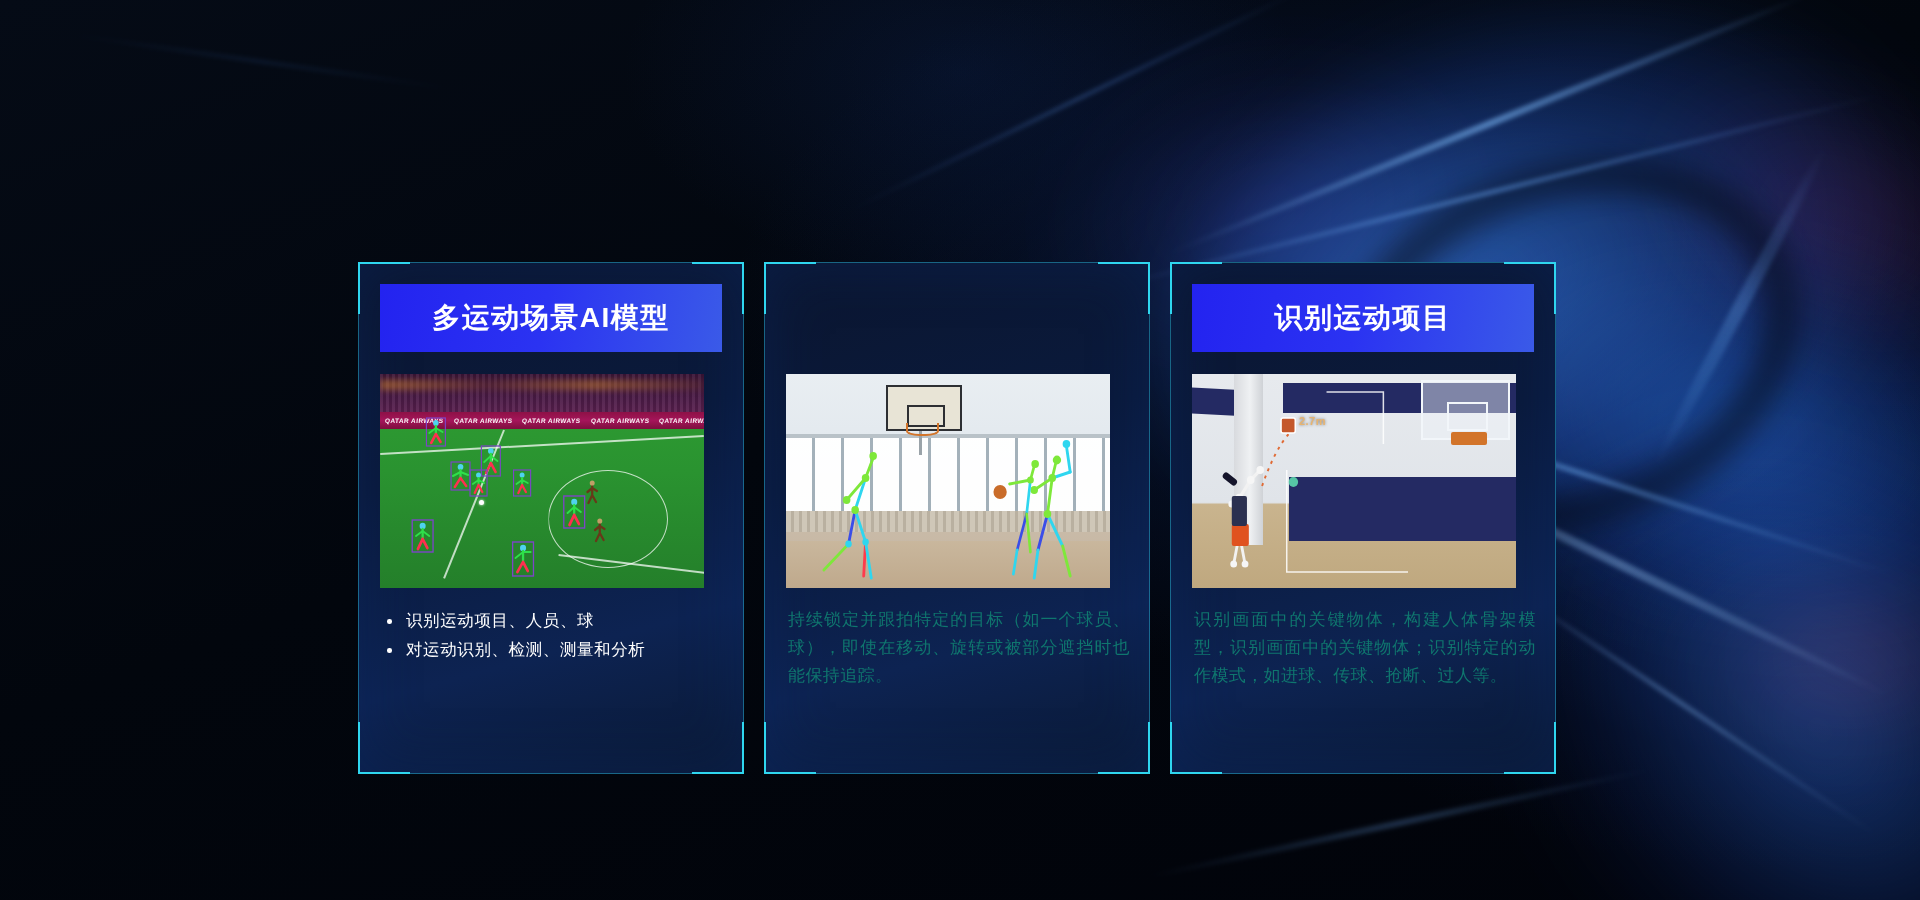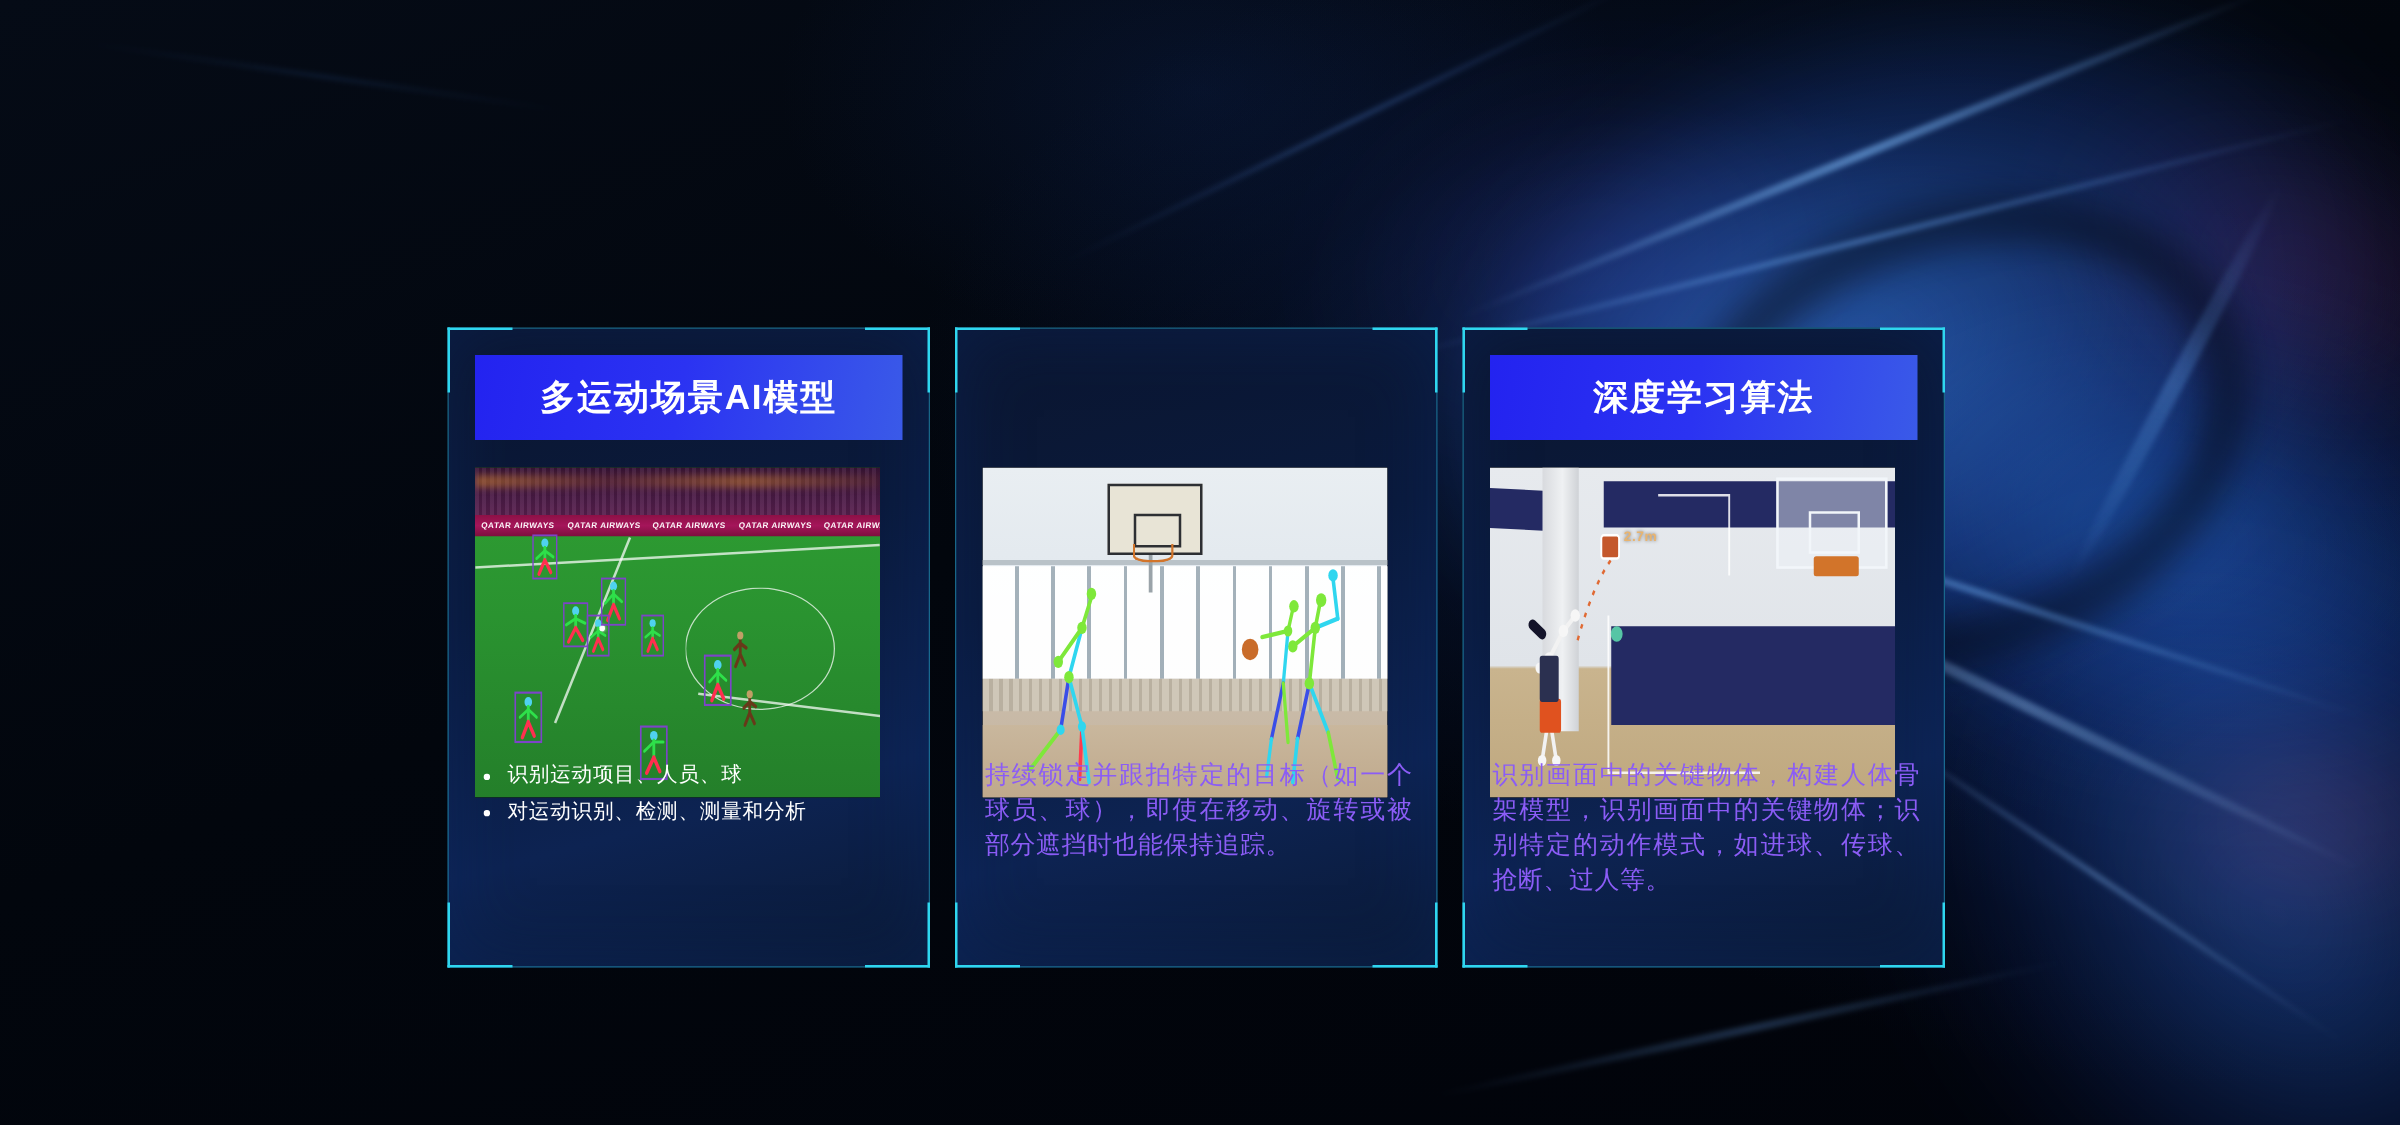--- a/index.html
+++ b/index.html
@@ -106,21 +106,21 @@
     background:linear-gradient(100deg,#2323f0 0%,#2b33f2 48%,#3a5ae8 100%);
     display:flex;align-items:center;justify-content:center;
   }
   .hdr-title{
     color:#ffffff;font-size:28px;font-weight:700;letter-spacing:1.5px;
     white-space:nowrap;line-height:1;
   }
 
   
   .media{
-    position:absolute;left:22px;right:40px;top:112px;height:264px;
+    position:absolute;left:22px;right:40px;top:112px;height:214px;
     overflow:hidden;background:#000;
   }
   .media .shot{position:absolute;inset:0;}
 
   
   .pitch{position:absolute;inset:0;background:linear-gradient(180deg,#2f9e33 0%,#2a9330 45%,#247f2a 100%);}
   .crowd{position:absolute;left:0;right:0;top:0;height:40px;
     background:
       repeating-linear-gradient(90deg,rgba(255,255,255,.06) 0 3px,rgba(0,0,0,.10) 3px 6px),
       linear-gradient(180deg,#3a1438 0%,#4a1b46 55%,#5b2050 100%);}
@@ -171,21 +171,21 @@
   .body-txt{position:absolute;left:24px;right:20px;top:344px;}
   ul.bul{margin:0;padding:0;list-style:none;}
   ul.bul li{
     position:relative;color:#ffffff;font-size:16.5px;line-height:29px;
     padding-left:24px;letter-spacing:.6px;white-space:nowrap;
   }
   ul.bul li:before{
     content:"";position:absolute;left:5px;top:13px;width:4.5px;height:4.5px;border-radius:50%;background:#ffffff;
   }
   p.para{
-    margin:0;color:#8b5cf6;font-size:20px;line-height:28px;letter-spacing:.4px;text-align:justify;
+    margin:0;color:#0f766e;font-size:17px;line-height:28px;letter-spacing:.4px;text-align:justify;
   }
 </style>
 </head>
 <body>
 
 <div id="bg">
   <div class="bg-base"></div>
   <div class="swoosh sw6"></div>
   <div class="swoosh sw1"></div>
   <div class="swoosh sw4"></div>
@@ -466,21 +466,21 @@
           <i class="h"></i>
           <i class="v"></i>
         </div>
       <div class="brk br">
           <i class="h"></i>
           <i class="v"></i>
         </div>
     </div>
 
     <div class="hdr">
-      <div class="hdr-title">深度学习算法</div>
+      <div class="hdr-title">识别运动项目</div>
     </div>
 
     <div class="media">
       <div class="shot">
         <div class="court2"></div>
         <div class="navy-band nb2"></div>
         <div class="navy-band nb1" style="left:28%;right:0;top:4%;height:14%;"></div>
         <div class="pillar"></div>
         <div class="navy-band nb3"></div>
         <div class="bboard">

